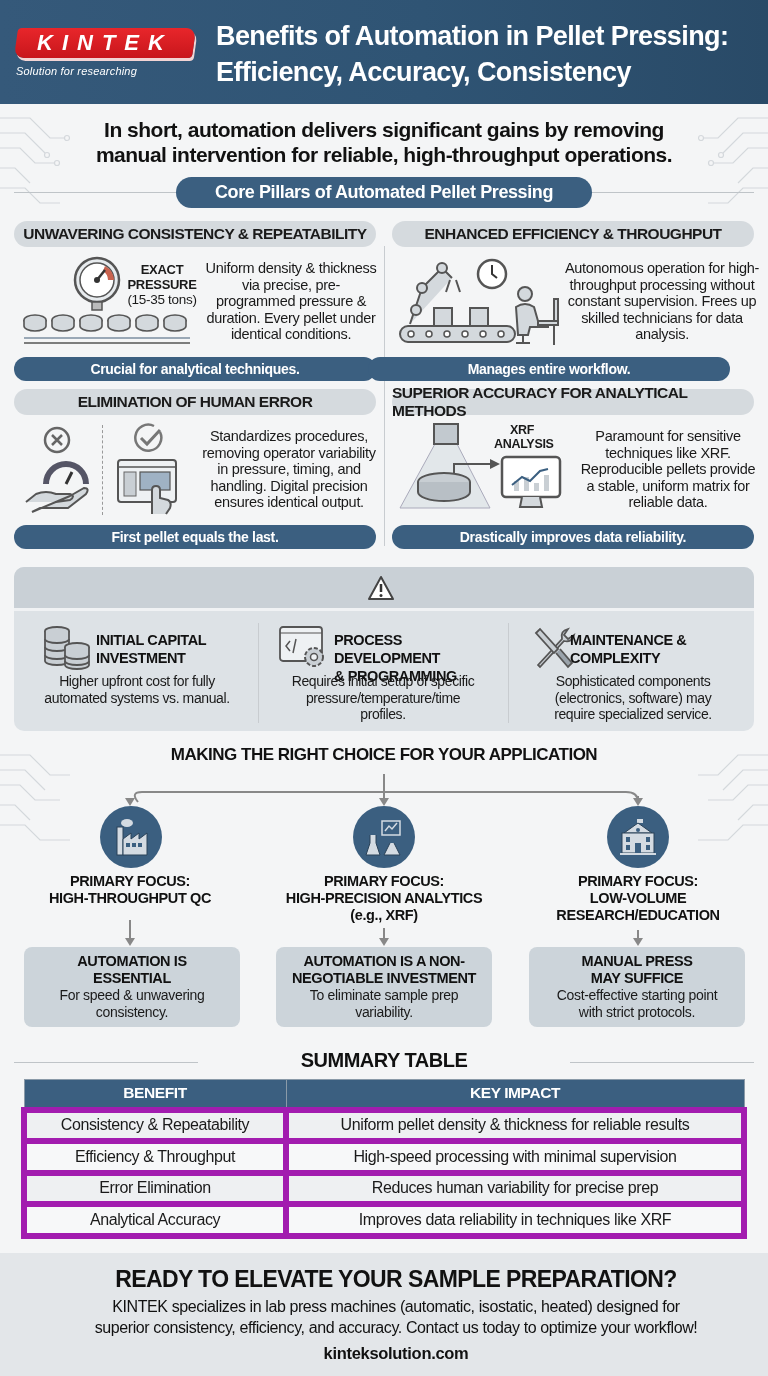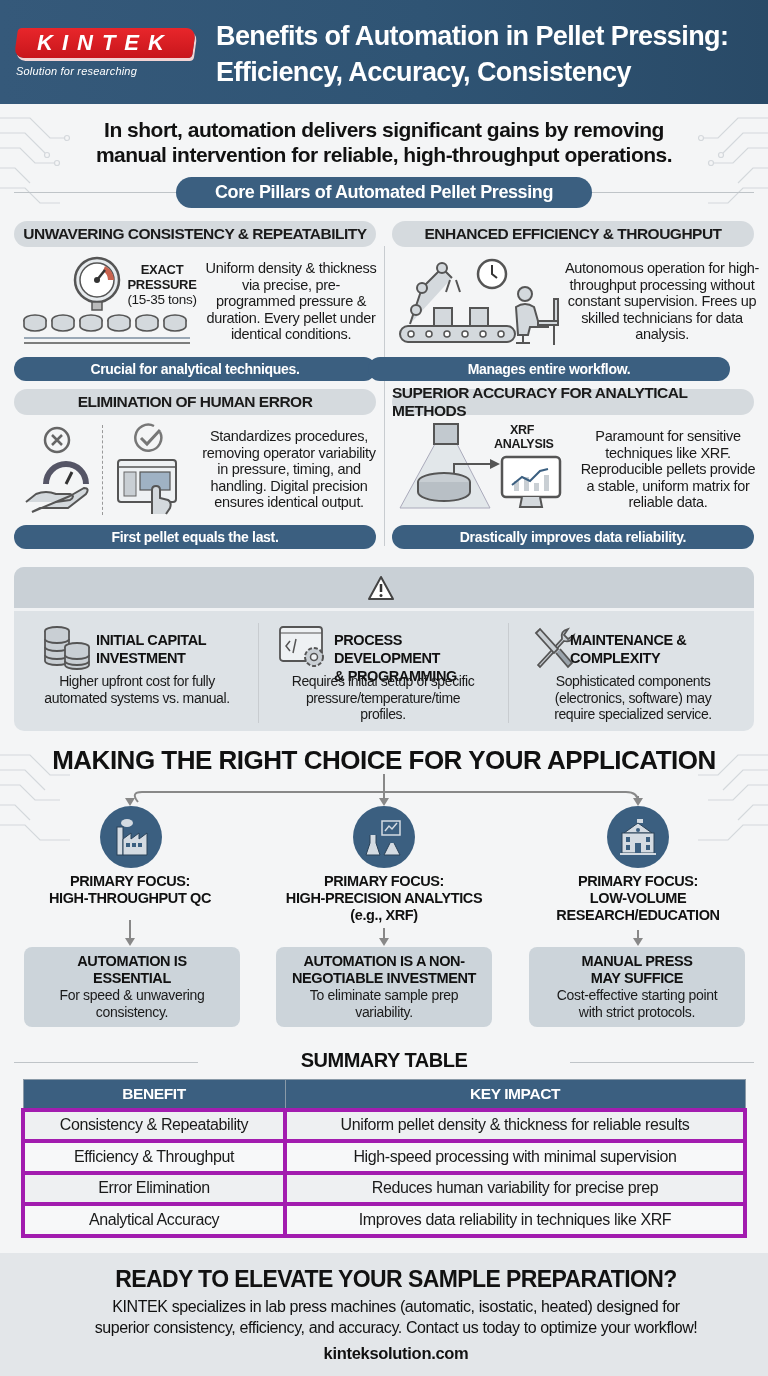--- a/index.html
+++ b/index.html
@@ -30,32 +30,32 @@
 
   
   .trade { position: absolute; left: 14px; top: 567px; width: 740px; height: 164px; background: #dde2e6; border-radius: 10px; overflow: hidden; }
   .trade-head { height: 44px; background: #c9d0d6; display: flex; align-items: center; justify-content: center; font-weight: bold; font-size: 21px; letter-spacing: -0.5px; border-bottom: 3px solid #f0f2f4; }
   .trade-col { position: absolute; top: 54px; width: 246px; height: 102px; }
   .trade-col .tt { position: absolute; left: 82px; top: 10px; font-weight: bold; font-size: 14.5px; line-height: 18px; letter-spacing: -0.4px; }
   .trade-col .td { position: absolute; left: 0; top: 52px; width: 100%; text-align: center; font-size: 14px; line-height: 16.5px; letter-spacing: -0.4px; color: #1a1a1a; }
   .trade-col .ti { position: absolute; top: 4px; }
 
   
-  .choice-title { position: absolute; top: 745px; left: 0; width: 768px; text-align: center; font-weight: bold; font-size: 26px; letter-spacing: -0.5px; }
+  .choice-title { position: absolute; top: 745px; left: 0; width: 768px; text-align: center; font-weight: bold; font-size: 17px; letter-spacing: -0.5px; }
   .circle-icon { position: absolute; width: 62px; height: 62px; border-radius: 50%; background: #3b5f80; display: flex; align-items: center; justify-content: center; }
   .focus { position: absolute; text-align: center; font-weight: bold; font-size: 14.5px; line-height: 17px; letter-spacing: -0.4px; }
   .rec { position: absolute; top: 947px; width: 216px; height: 80px; background: #ccd4da; border-radius: 8px; text-align: center; padding-top: 6px; }
   .rec .rt { font-weight: bold; font-size: 14.5px; line-height: 17px; letter-spacing: -0.4px; }
   .rec .rd { font-size: 14px; line-height: 16.5px; letter-spacing: -0.3px; color: #1a1a1a; }
 
   
   .table-title { position: absolute; top: 1049px; left: 0; width: 768px; text-align: center; font-weight: bold; font-size: 20px; letter-spacing: -0.5px; }
   table.summary { position: absolute; top: 1079px; left: 21px; width: 726px; border-collapse: collapse; font-size: 16px; letter-spacing: -0.4px; }
   table.summary th { background: #3b5f80; color: #fff; font-weight: bold; height: 30px; border: 1px solid #8a9aa8; font-size: 15.5px; margin-left: 44px; }
-  table.summary td { height: 31.5px; text-align: center; border: 4px solid #a21caf; background: #eef0f2; color: #1a1a1a; }
+  table.summary td { height: 31.5px; text-align: center; border: 6px solid #a21caf; background: #eef0f2; color: #1a1a1a; }
   table.summary tr:nth-child(even) td { background: #f7f8f9; }
 
   
   .cta { position: absolute; top: 1253px; left: 0; width: 768px; height: 131px; background: #e3e6e9; text-align: center; padding-left: 24px; }
   .cta h2 { font-size: 23px; font-weight: bold; margin-top: 13px; letter-spacing: -0.6px; }
   .cta p { font-size: 16px; line-height: 21px; margin-top: 3px; letter-spacing: -0.4px; color: #111; }
   .cta .url { font-weight: bold; font-size: 16.5px; margin-top: 6px; letter-spacing: -0.3px; }
 </style>
 </head>
 <body>

